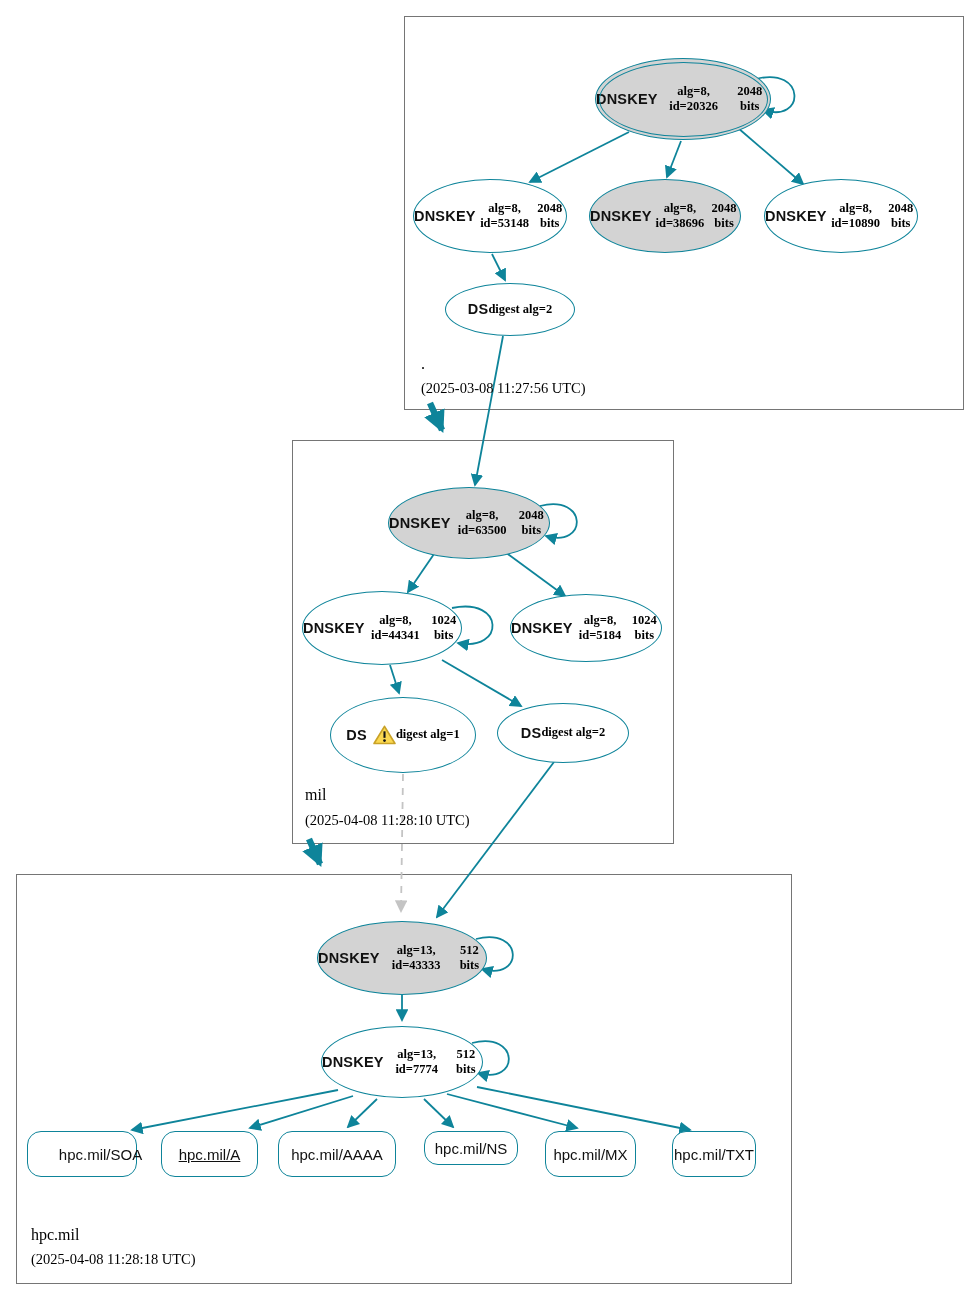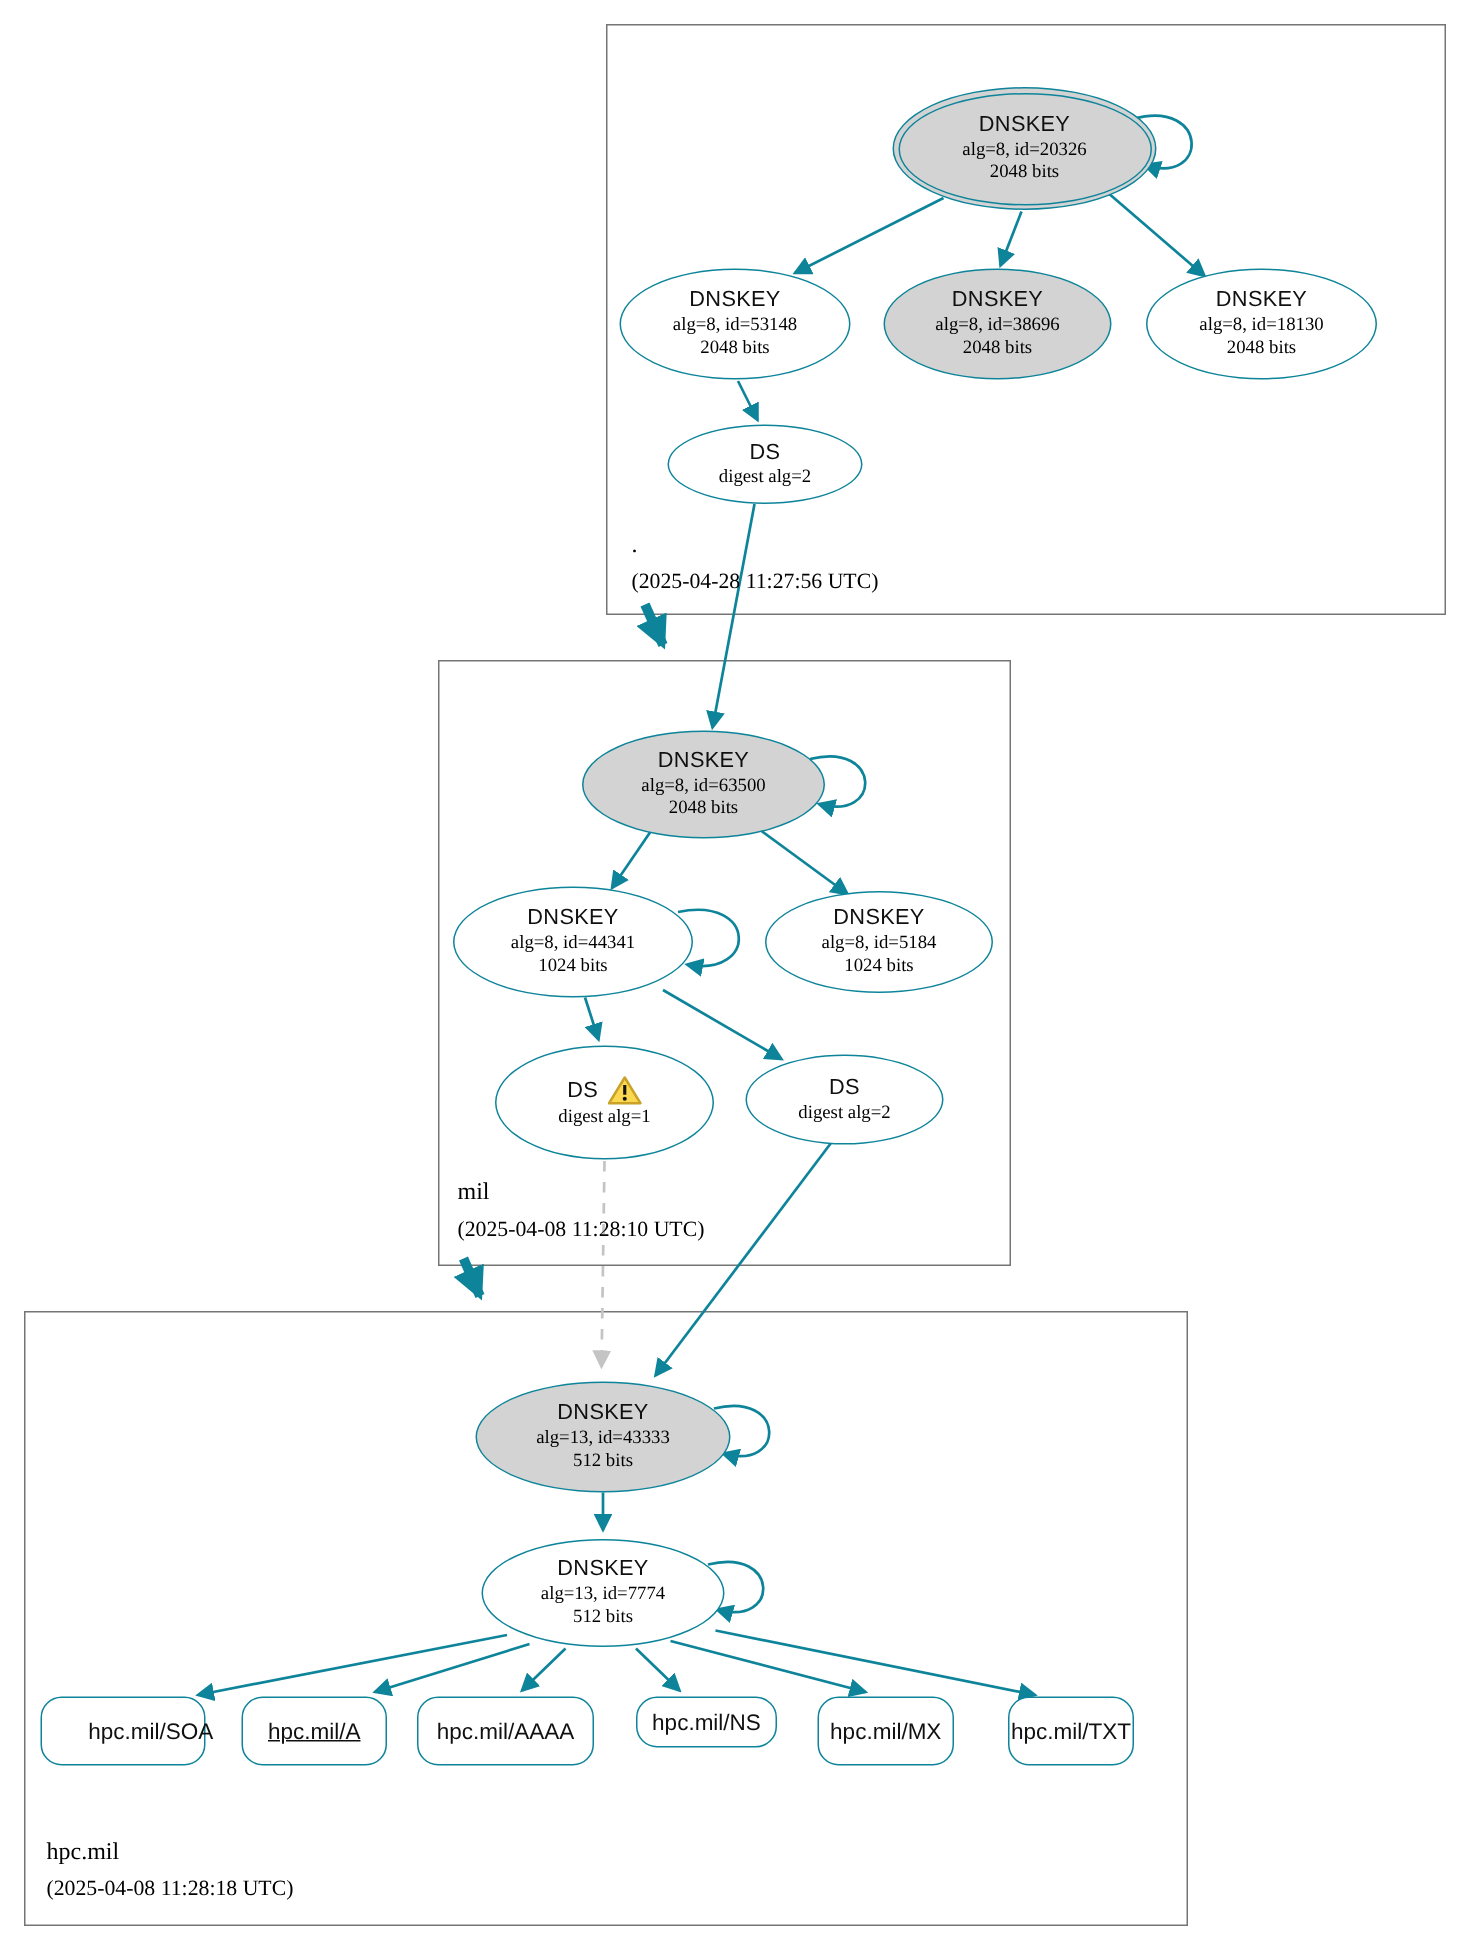--- a/index.html
+++ b/index.html
@@ -14,23 +14,24 @@
   .zone-label {
     position:absolute; z-index:4; font-family:"Liberation Serif", serif;
     font-size:16px; color:#000; white-space:nowrap;
   }
   .zone-ts {
     position:absolute; z-index:4; font-family:"Liberation Serif", serif;
     font-size:14.5px; color:#000; white-space:nowrap;
   }
   svg.edges { position:absolute; left:0; top:0; z-index:2; }
   .node {
-    position:absolute; z-index:3; display:flex; flex-direction:column;
+    position:absolute; z-index:3; display:flex; flex-direction:row;
     align-items:center; justify-content:center; text-align:center;
     box-sizing:border-box;
+    font-weight:bold;
   }
   .ellipse {
     border:1.8px solid #0e849a; border-radius:50%; background:#ffffff;
   }
   .gray { background:#d3d3d3; }
   .double::before {
     content:""; position:absolute; inset:2.5px;
     border:1.8px solid #0e849a; border-radius:50%; pointer-events:none;
   }
   .node .title { font-size:14.5px; line-height:1.15; letter-spacing:.2px; color:#101010; }
@@ -44,21 +45,21 @@
   }
 </style>
 </head>
 <body>
 
 <div class="zonebox" style="left:404px; top:16px; width:558px; height:392px;"></div>
 <div class="zonebox" style="left:292px; top:440px; width:380px; height:402px;"></div>
 <div class="zonebox" style="left:16px; top:874px; width:774px; height:408px;"></div>
 
 <div class="zone-label" style="left:421px; top:355px;">.</div>
-<div class="zone-ts" style="left:421px; top:380px;">(2025-04-28 11:27:56 UTC)</div>
+<div class="zone-ts" style="left:421px; top:380px;">(2025-03-08 11:27:56 UTC)</div>
 <div class="zone-label" style="left:305px; top:786px;">mil</div>
 <div class="zone-ts" style="left:305px; top:812px;font-family:Liberation Serif, serif;">(2025-04-08 11:28:10 UTC)</div>
 <div class="zone-label" style="left:31px; top:1226px;">hpc.mil</div>
 <div class="zone-ts" style="left:31px; top:1251px;">(2025-04-08 11:28:18 UTC)</div>
 
 <svg class="edges" width="979" height="1299" viewBox="0 0 979 1299">
   <defs>
     <marker id="arr" viewBox="0 0 10 10" refX="8.5" refY="5" markerWidth="7" markerHeight="7" orient="auto-start-reverse">
       <path d="M0,0 L10,5 L0,10 z" fill="#0e849a"></path>
     </marker>
@@ -111,21 +112,21 @@
   <span class="sub">alg=8, id=53148</span>
   <span class="sub">2048 bits</span>
 </div>
 <div class="node ellipse gray" style="left:589px; top:179px; width:152px; height:74px;">
   <span class="title">DNSKEY</span>
   <span class="sub">alg=8, id=38696</span>
   <span class="sub">2048 bits</span>
 </div>
 <div class="node ellipse" style="left:764px; top:179px; width:154px; height:74px;">
   <span class="title">DNSKEY</span>
-  <span class="sub">alg=8, id=18130</span>
+  <span class="sub">alg=8, id=10890</span>
   <span class="sub">2048 bits</span>
 </div>
 <div class="node ellipse" style="left:445px; top:283px; width:130px; height:53px;">
   <span class="title">DS</span>
   <span class="sub">digest alg=2</span>
 </div>
 
 <div class="node ellipse gray" style="left:388px; top:487px; width:162px; height:72px;">
   <span class="title">DNSKEY</span>
   <span class="sub">alg=8, id=63500</span>

